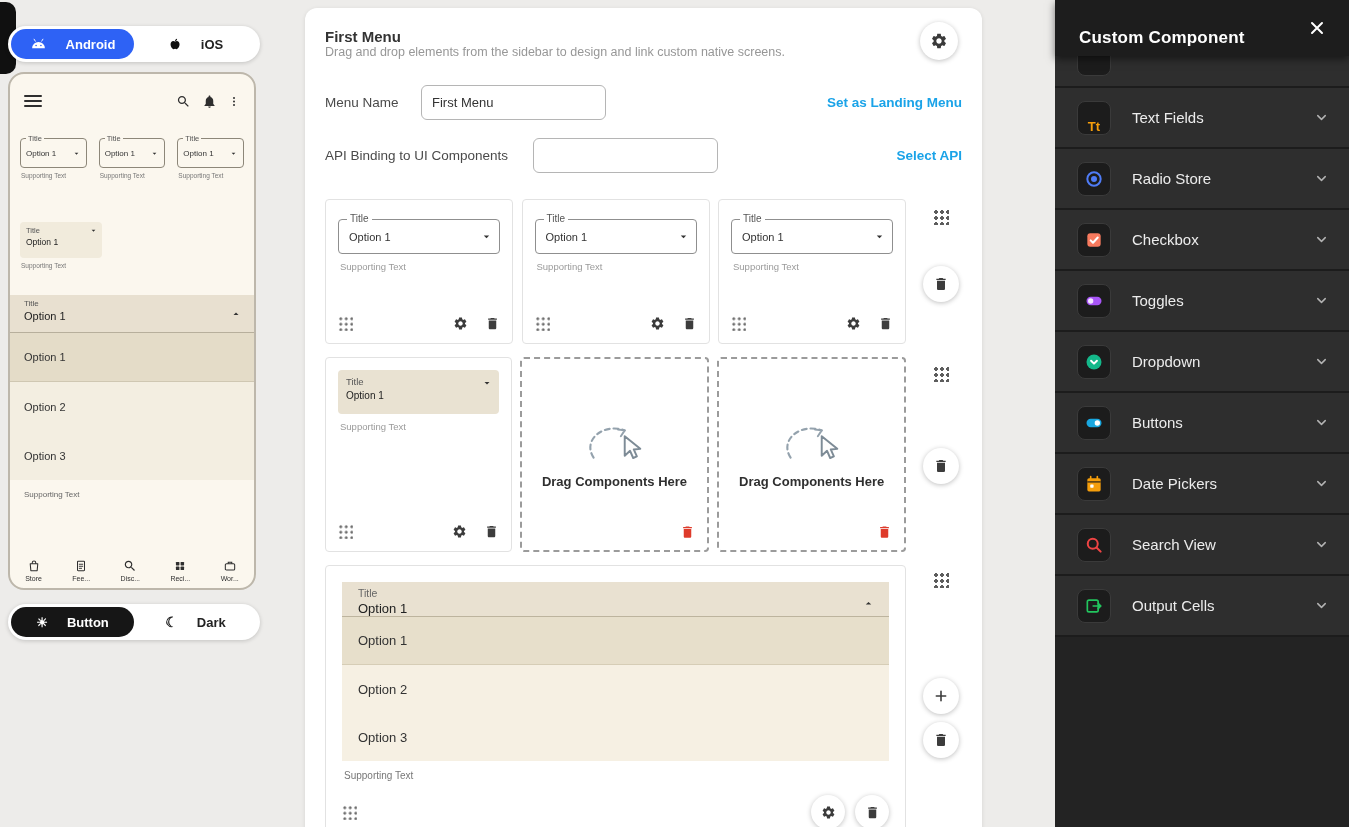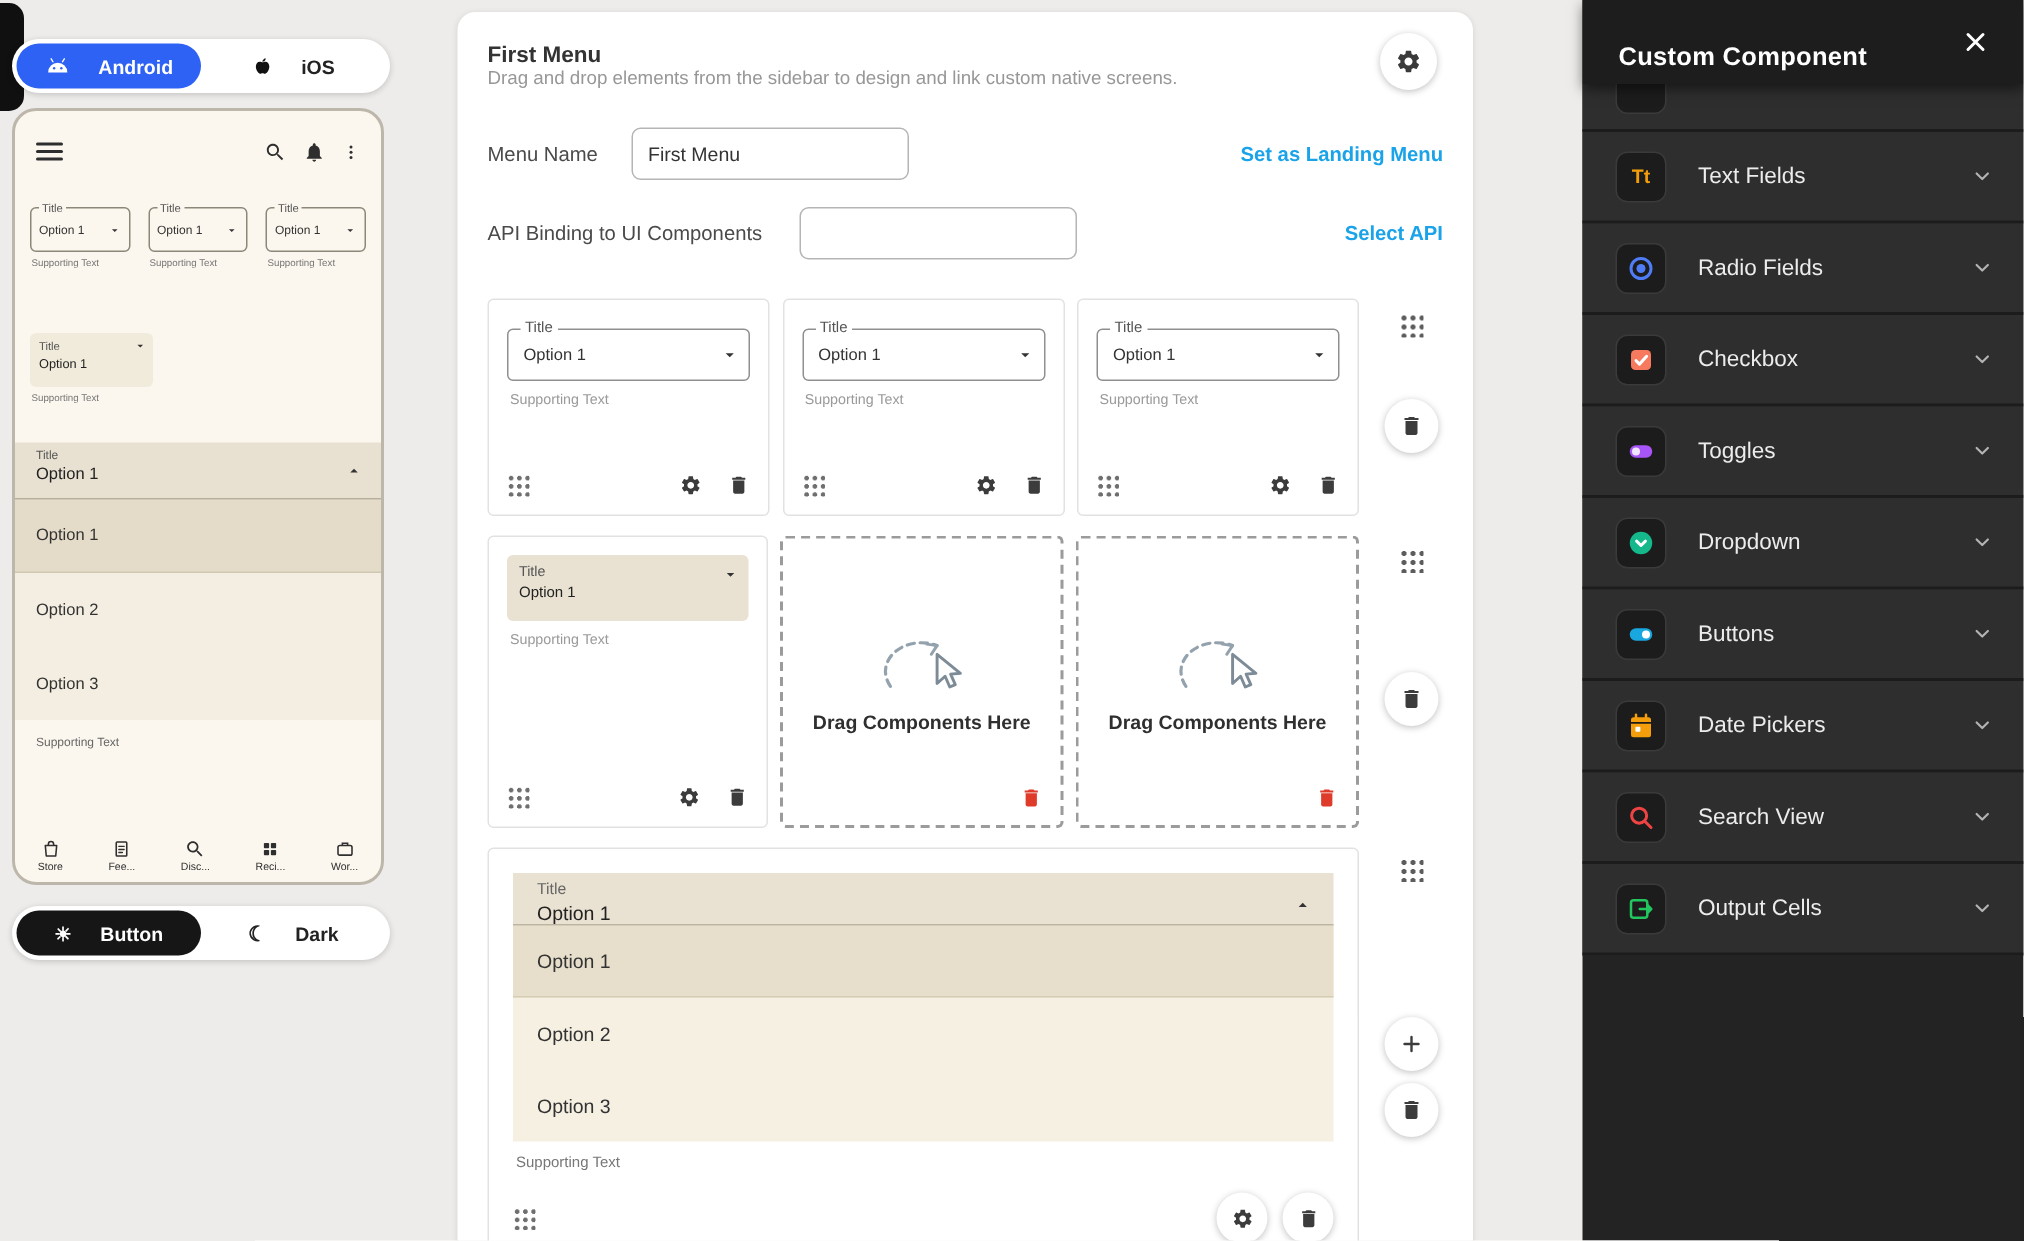--- a/index.html
+++ b/index.html
@@ -646,41 +646,41 @@
           <use href="#i-close"></use>
         </svg>
       </button>
   </div>
 
   <div class="p-item partial">
     <span class="icon-box"></span>
   </div>
 
   <div class="p-item">
-    <span class="icon-box" style="color: rgb(245, 158, 11);">
+    <span class="icon-box" style="color: rgb(245, 158, 11); align-items: flex-end;">
       <span class="tglyph">Tt</span>
     </span>
     <span class="p-label">Text Fields</span>
     <span class="ico p-chev">
         <svg>
           <use href="#i-chevron"></use>
         </svg>
       </span>
   </div>
 
   <div class="p-item">
     <span class="icon-box" style="color: rgb(79, 124, 247);">
       <span class="ico">
           <svg viewBox="0 0 24 24">
             <circle cx="12" cy="12" r="8" fill="none" stroke="currentColor" stroke-width="2.4"></circle>
             <circle cx="12" cy="12" r="3.6" fill="currentColor"></circle>
           </svg>
         </span>
     </span>
-    <span class="p-label">Radio Fields</span>
+    <span class="p-label">Radio Store</span>
     <span class="ico p-chev">
         <svg>
           <use href="#i-chevron"></use>
         </svg>
       </span>
   </div>
 
   <div class="p-item">
     <span class="icon-box" style="color: rgb(248, 122, 94);">
       <span class="ico">

